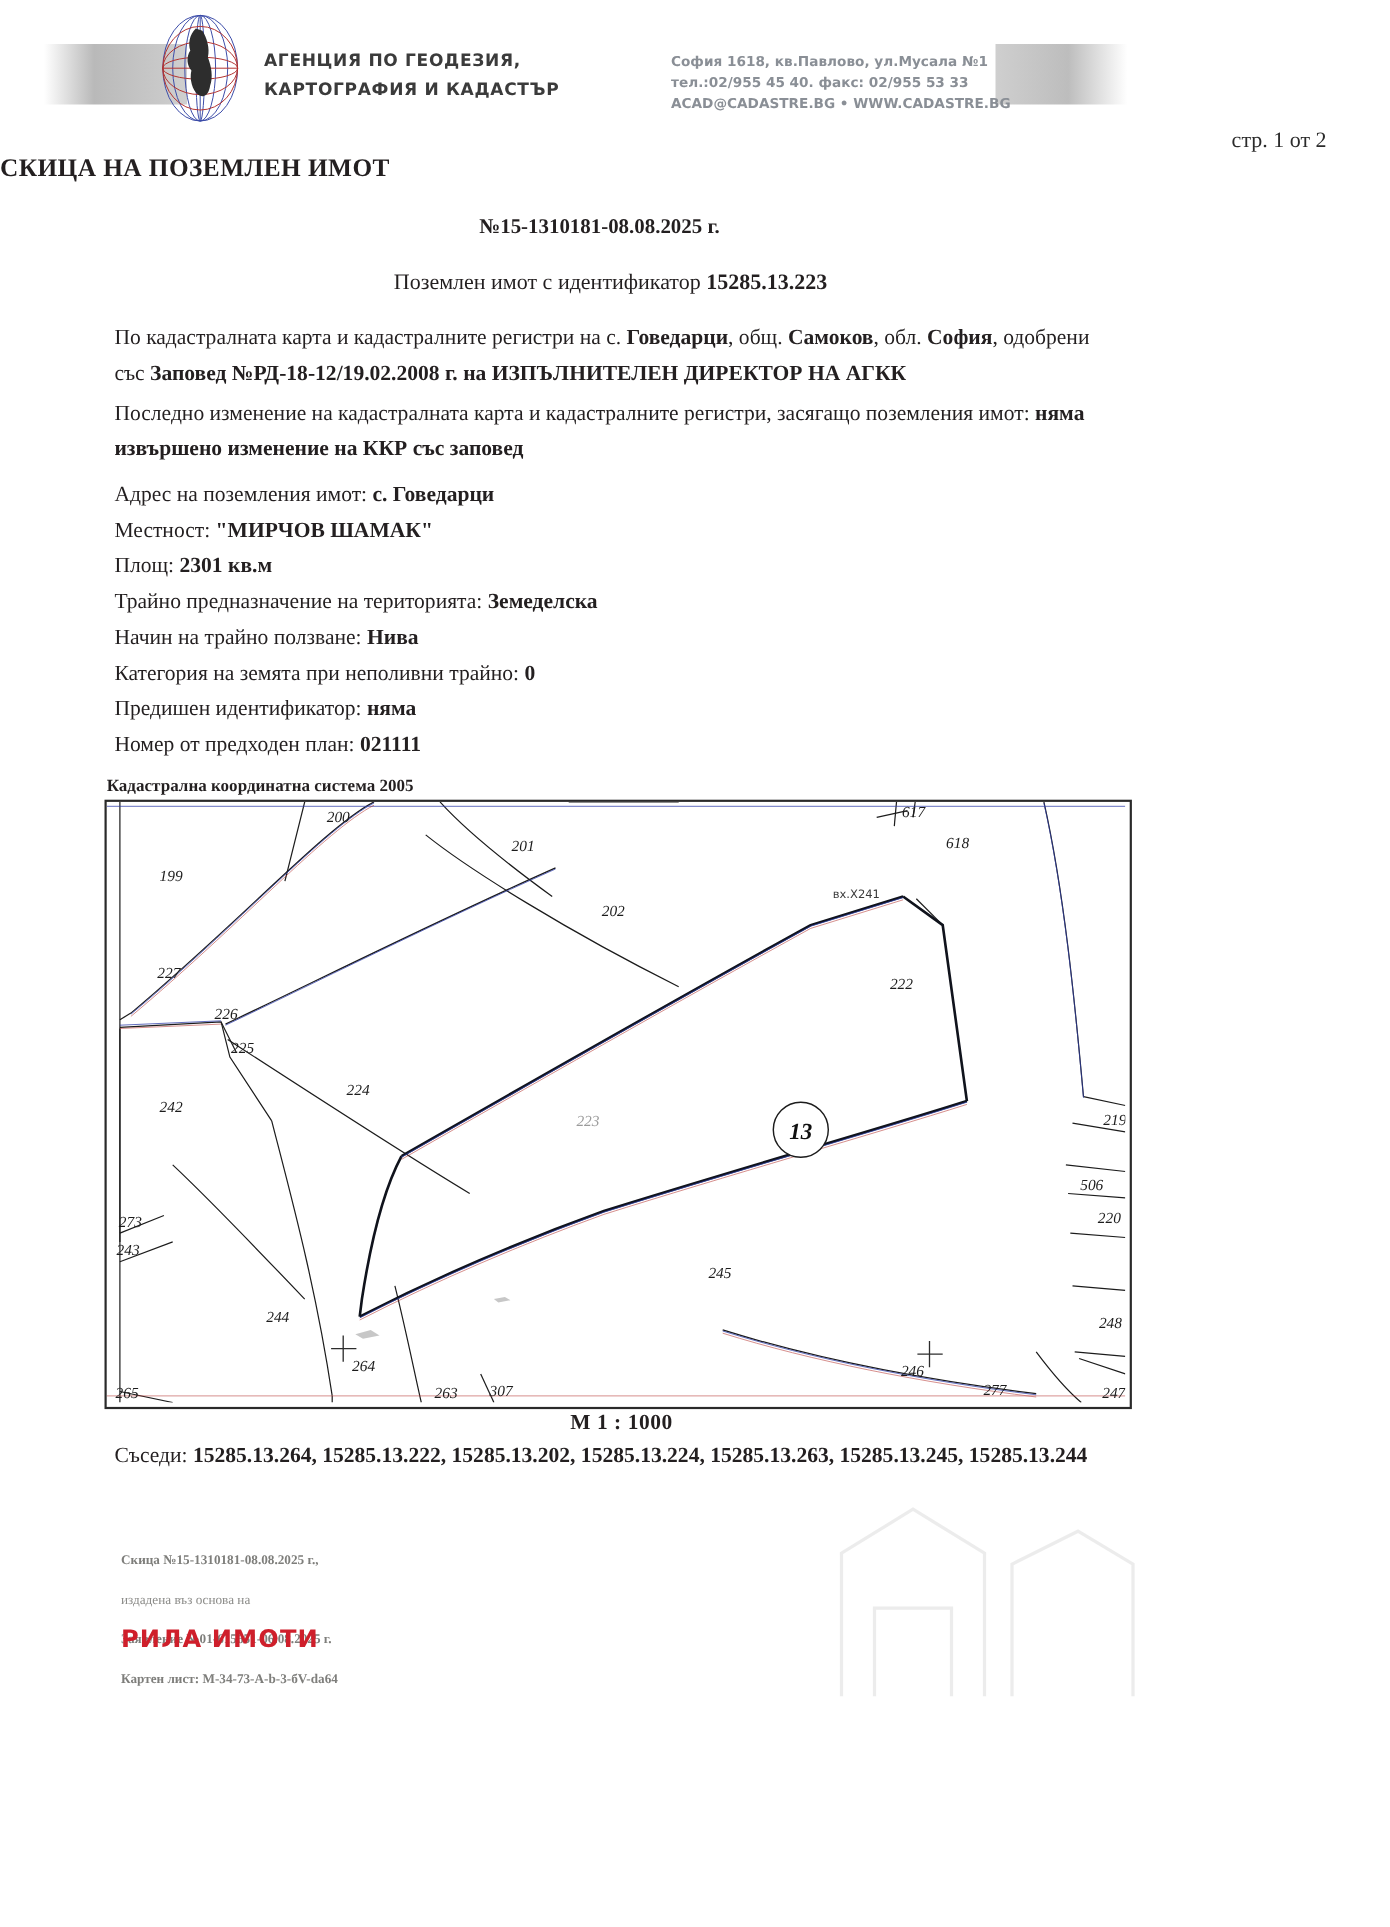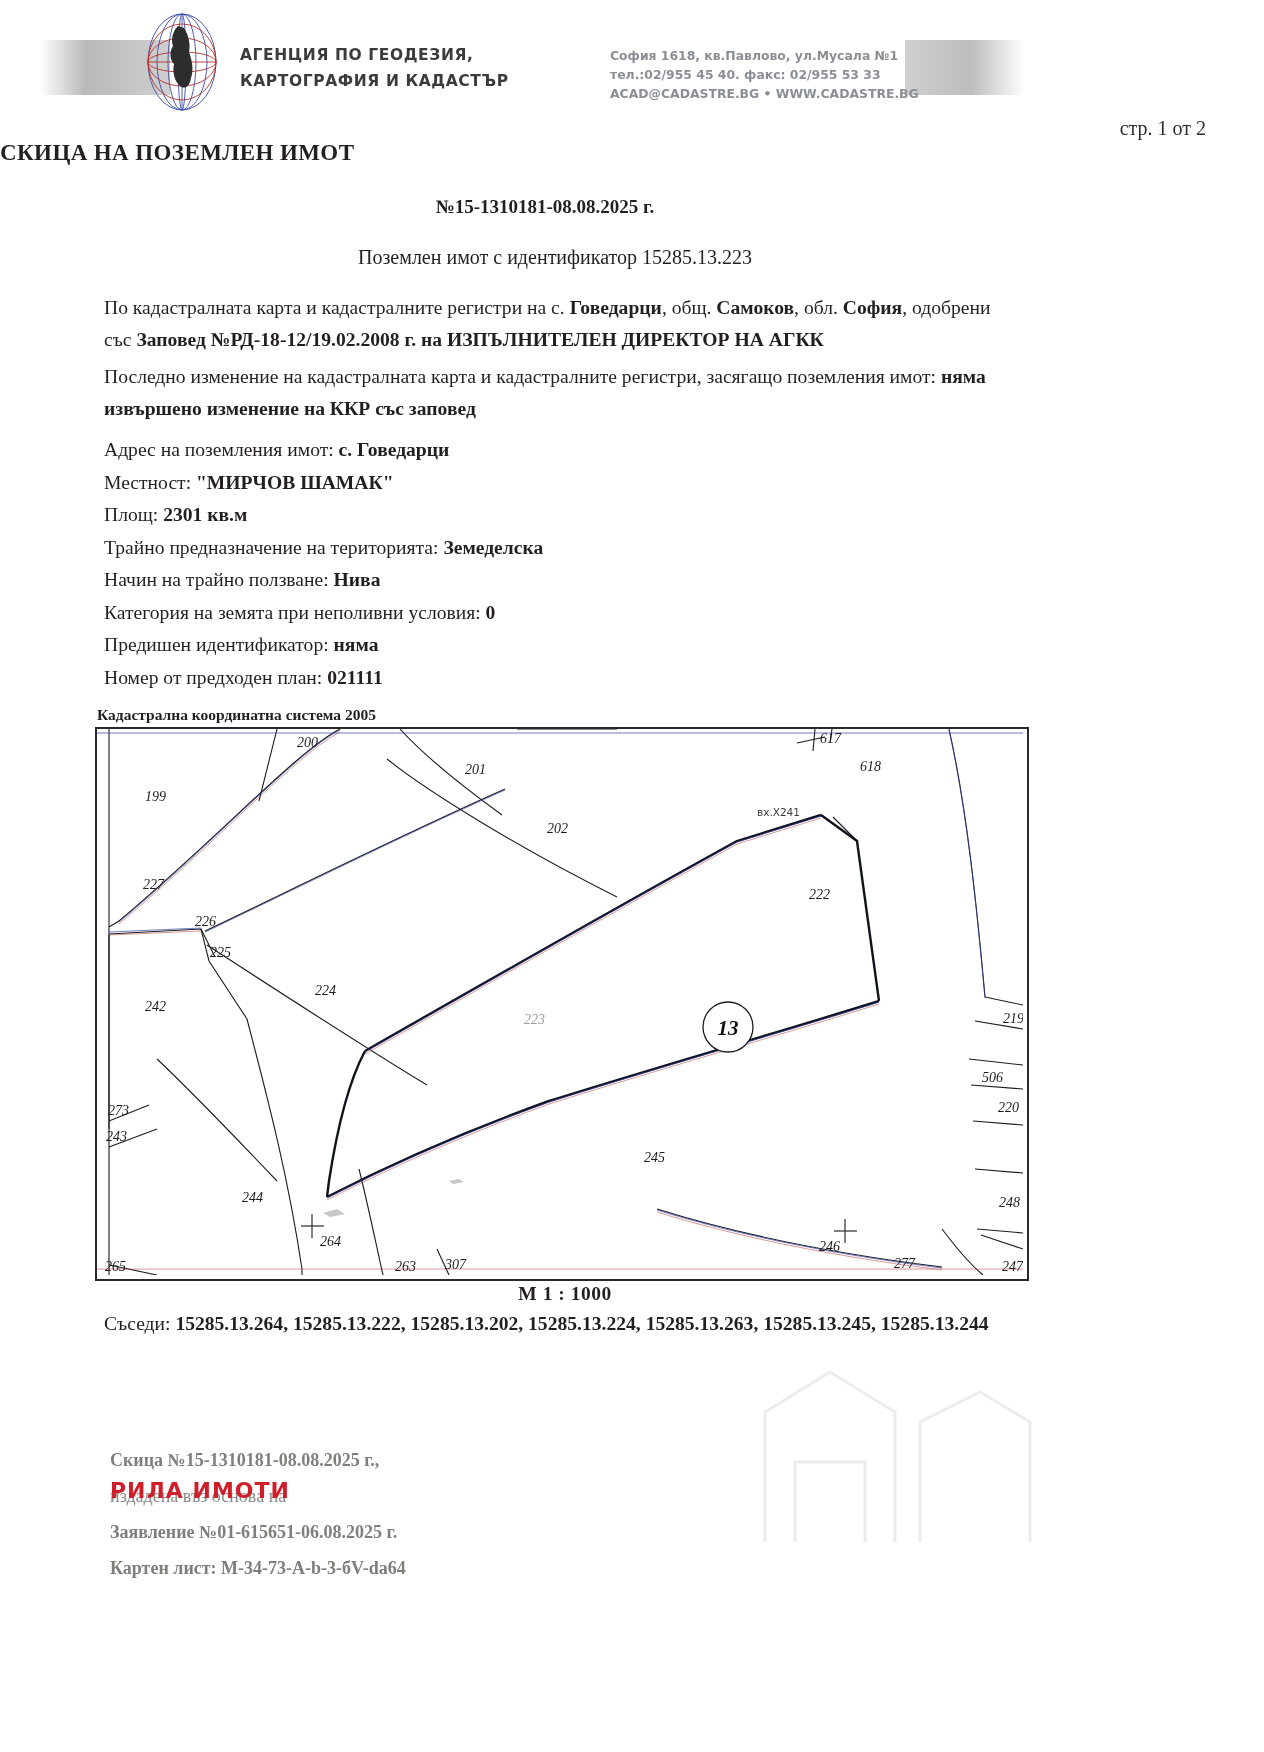--- a/index.html
+++ b/index.html
@@ -93,21 +93,21 @@
     font-size: 19px;
     font-weight: bold;
   }
   .doc-subject {
     position: absolute;
     left: 0; top: 246px;
     width: 1110px;
     text-align: center;
     font-size: 20px;
   }
-  .doc-subject b { font-weight: normal; }
+  .doc-subject b { font-weight: bold; }
 
   
   .body-block {
     position: absolute;
     left: 104px; top: 292px;
     width: 905px;
     font-size: 19.6px;
     line-height: 32px;
   }
   .para { margin: 0 0 5px 0; }
@@ -152,23 +152,23 @@
     left: 104px; top: 1308px;
     width: 910px;
     font-size: 19.6px;
     line-height: 31px;
   }
   .neighbours b { font-weight: bold; }
 
   
   .footer {
     position: absolute;
-    left: 110px; top: 1442px;
+    left: 110px; top: 1400px;
     width: 700px;
-    font-size: 18px;
+    font-size: 12px;
     line-height: 36px;
     color: #8b8b88;
   }
   .footer .strong { font-weight: bold; color: #7e7e7b; }
 
   
   .footer-watermark {
     position: absolute;
     left: 735px; top: 1352px;
     width: 300px; height: 200px;
@@ -239,21 +239,21 @@
     <p class="para"><span>По кадастралната карта и кадастралните регистри на с. </span><b>Говедарци</b><span>, общ. </span><b>Самоков</b><span>, обл. </span><b>София</b><span>, одобрени със </span><b>Заповед №РД-18-12/19.02.2008 г. на ИЗПЪЛНИТЕЛЕН ДИРЕКТОР НА АГКК</b></p>
 
     <p class="para"><span>Последно изменение на кадастралната карта и кадастралните регистри, засягащо поземления имот: </span><b>няма извършено изменение на ККР със заповед</b></p>
 
     <div class="fields">
       <p class="field"><span>Адрес на поземления имот: </span><b>с. Говедарци</b></p>
       <p class="field"><span>Местност: </span><b>"МИРЧОВ ШАМАК"</b></p>
       <p class="field"><span>Площ: </span><b>2301 кв.м</b></p>
       <p class="field"><span>Трайно предназначение на територията: </span><b>Земеделска</b></p>
       <p class="field"><span>Начин на трайно ползване: </span><b>Нива</b></p>
-      <p class="field"><span>Категория на земята при неполивни условия: </span><b>0</b></p>
+      <p class="field"><span>Категория на земята при неполивни трайно: </span><b>0</b></p>
       <p class="field"><span>Предишен идентификатор: </span><b>няма</b></p>
       <p class="field"><span>Номер от предходен план: </span><b>021111</b></p>
     </div>
   </div>
 
   <div class="coord-caption">Кадастрална координатна система 2005</div>
 
   <div class="map-frame">
     <svg width="926" height="546" viewBox="0 0 926 546">
 

